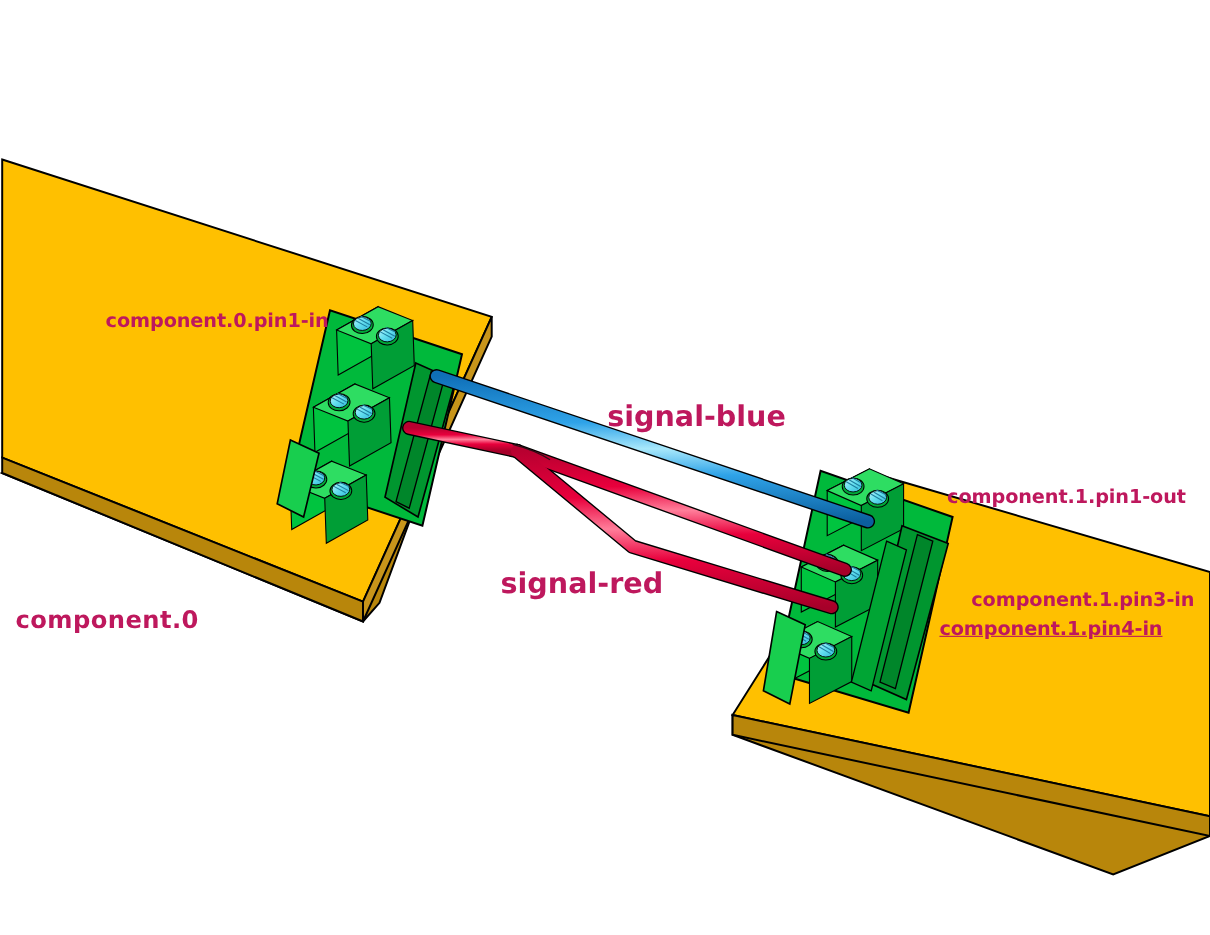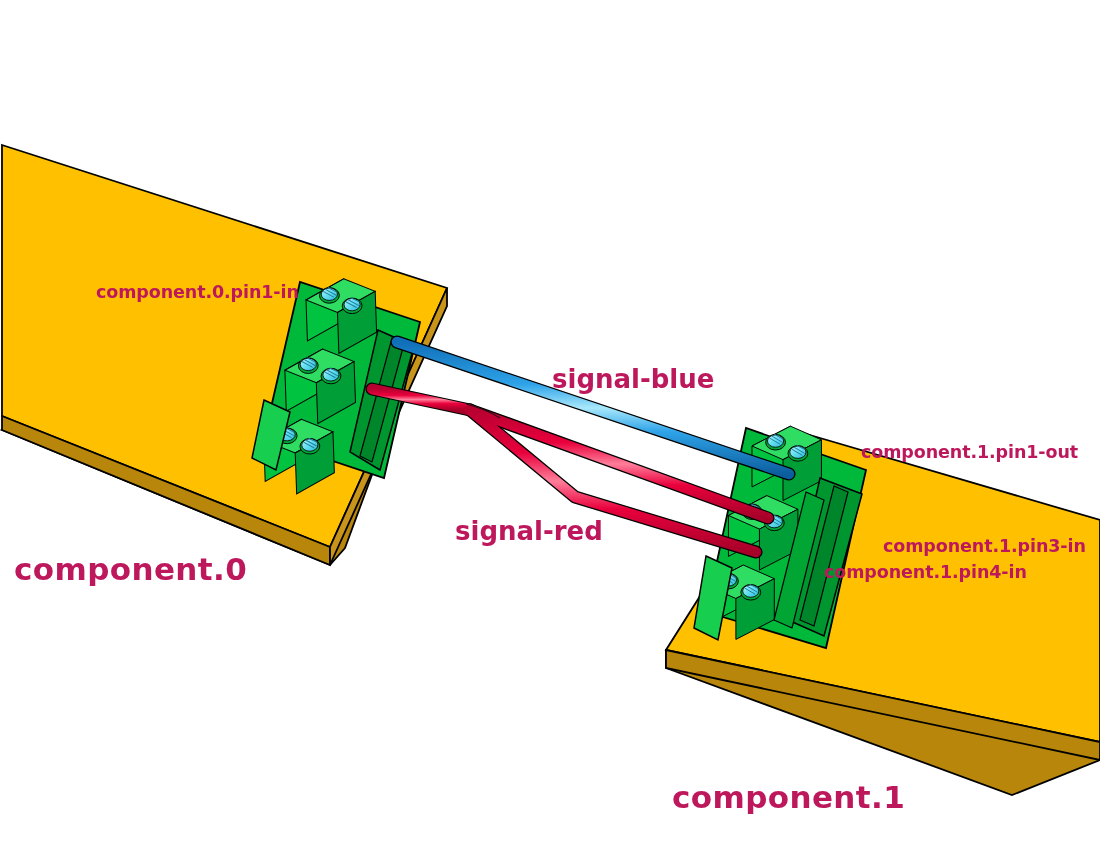--- a/index.html
+++ b/index.html
@@ -14,21 +14,21 @@
   .lbl{
     position:absolute;
     font-family:"DejaVu Sans","Liberation Sans",sans-serif;
     font-weight:bold;
     color:#be185d;
     white-space:nowrap;
     line-height:1;
   }
   .lbl-pin{font-size:17.5px;letter-spacing:-0.1px;}
   .lbl-sig{font-size:26px;}
-  .lbl-board{font-size:31px;letter-spacing:0.4px;}
+  .lbl-board{font-size:22px;letter-spacing:0.4px;}
 </style>
 </head>
 <body>
 
 <div id="stage">
 
   <svg id="scene" viewBox="0 0 1100 850" width="1100" height="850">
 
     <defs>
 
@@ -157,23 +157,22 @@
 
   </svg>
 
   <div class="lbl lbl-pin" style="left:96px;top:284px;">component.0.pin1-in</div>
 
 
   <div class="lbl lbl-pin" style="left:846px;top:444px;margin-left:15px;">component.1.pin1-out</div>
 
   <div class="lbl lbl-pin" style="left:883px;top:538px;">component.1.pin3-in</div>
 
-  <div class="lbl lbl-pin" style="left:824px;top:564px;">component.1.pin4-in</div>
+  <div class="lbl lbl-pin" style="left:854px;top:564px;text-decoration:underline;">component.1.pin4-in</div>
 
   <div class="lbl lbl-sig" style="left:552px;top:366px;">signal-blue</div>
 
   <div class="lbl lbl-sig" style="left:455px;top:518px;">signal-red</div>
 
   <div class="lbl lbl-board" style="left:14px;top:554px;">component.0</div>
 
-  <div class="lbl lbl-board" style="left:672px;top:782px;">component.1</div>
 
 </div>
 
 </body></html>

